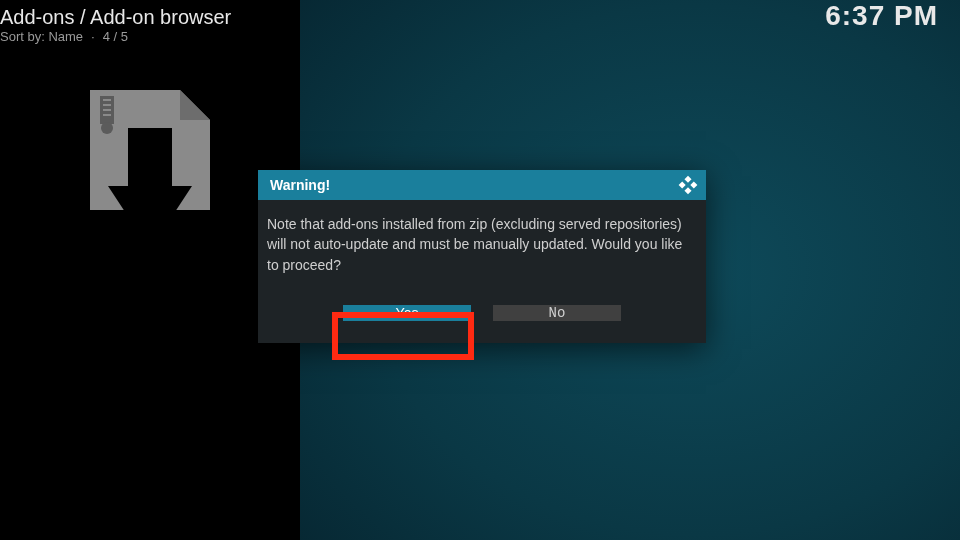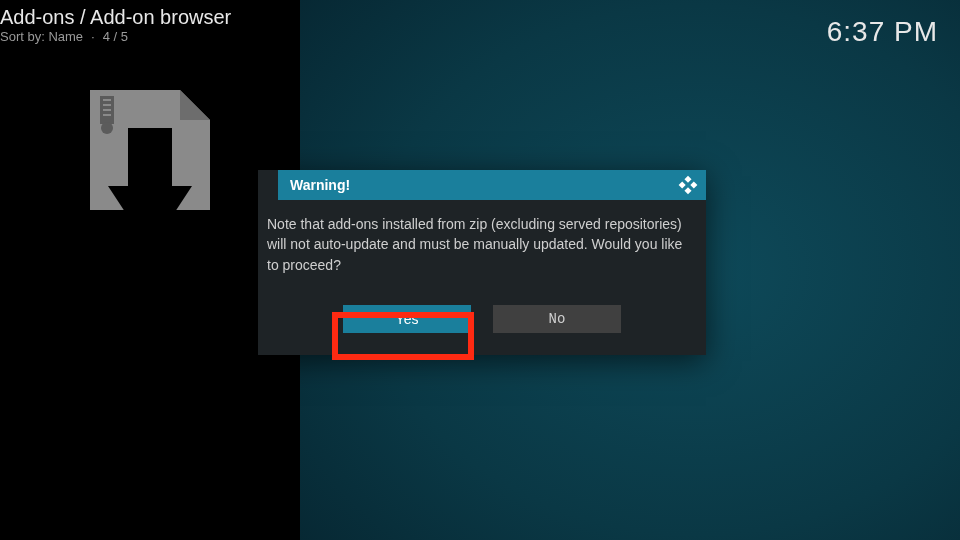--- a/index.html
+++ b/index.html
@@ -19,22 +19,22 @@
     position: absolute;
     left: 0; top: 0; width: 300px; bottom: 0;
     background: #000;
   }
   
   .hdr { position: absolute; left: 0; top: 6px; }
   .breadcrumb { font-size: 20px; color: #e8e8e8; font-weight: 400; }
   .sortline { font-size: 13px; color: #9a9a9a; margin-top: 0; }
   .sortline .dot::before { content: "·"; margin: 0 4px; }
   .clock {
-    position: absolute; right: 22px; top: 16px;
-    font-size: 28px; color: #e8e8e8; font-weight: 400; letter-spacing: 1px;
+    position: absolute; right: 22px; top: 0;
+    font-size: 28px; color: #e8e8e8; font-weight: 700; letter-spacing: 1px;
   }
 
   
   .zip-icon {
     position: absolute;
     left: 70px; top: 90px;
     width: 140px; height: 170px;
   }
   .zip-icon svg { width: 100%; height: 100%; }
 
@@ -48,40 +48,39 @@
   }
   .dlg-title {
     height: 30px;
     background: #1a7f9c;
     display: flex; align-items: center;
     padding: 0 12px;
     color: #fff;
     font-size: 14px;
     font-weight: 600;
     position: relative;
-    margin-left: 20px;
   }
   .dlg-logo {
     position: absolute; right: 8px; top: 50%; transform: translateY(-50%);
     width: 20px; height: 20px;
   }
   .dlg-body {
     padding: 14px 18px 18px 9px;
     color: #cfcfcf;
     font-size: 14px;
     line-height: 1.45;
   }
   .dlg-buttons {
     display: flex;
     gap: 22px;
     justify-content: center;
     padding: 12px 0 22px 0;
   }
   .btn {
-    width: 128px; height: 28px;
+    width: 128px; height: 16px;
     display: flex; align-items: center; justify-content: center;
     font-size: 14px;
     cursor: pointer;
     user-select: none;
   }
   .btn-yes {
     background: #1a7f9c;
     color: #fff;
   }
   .btn-no {

